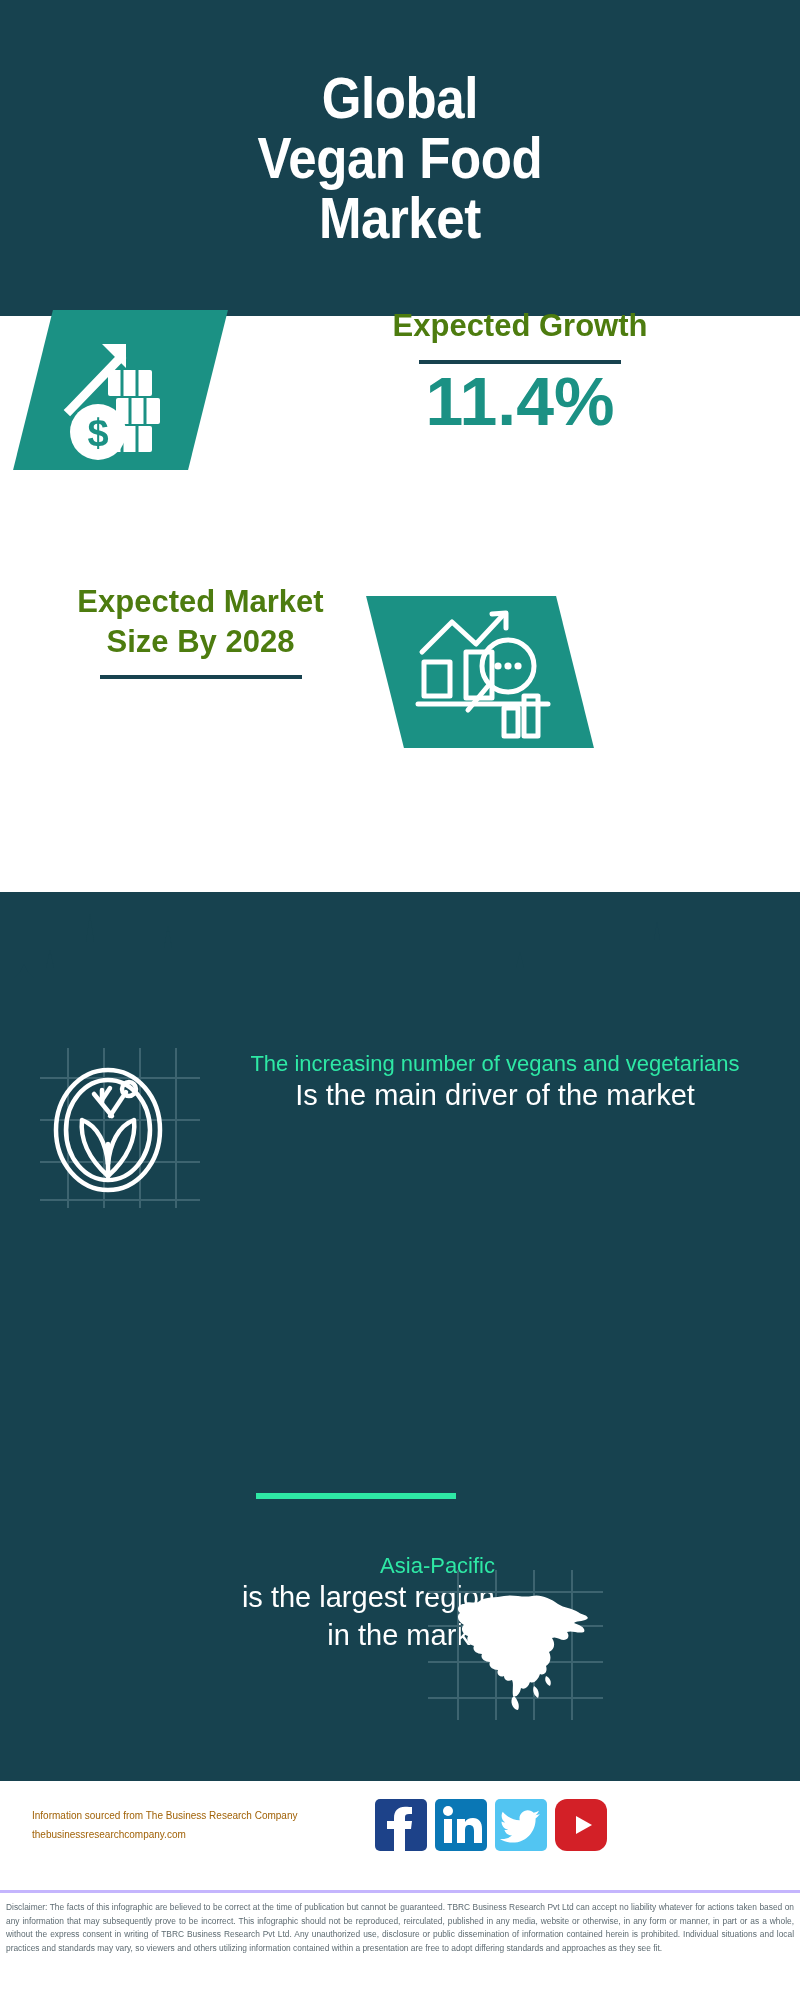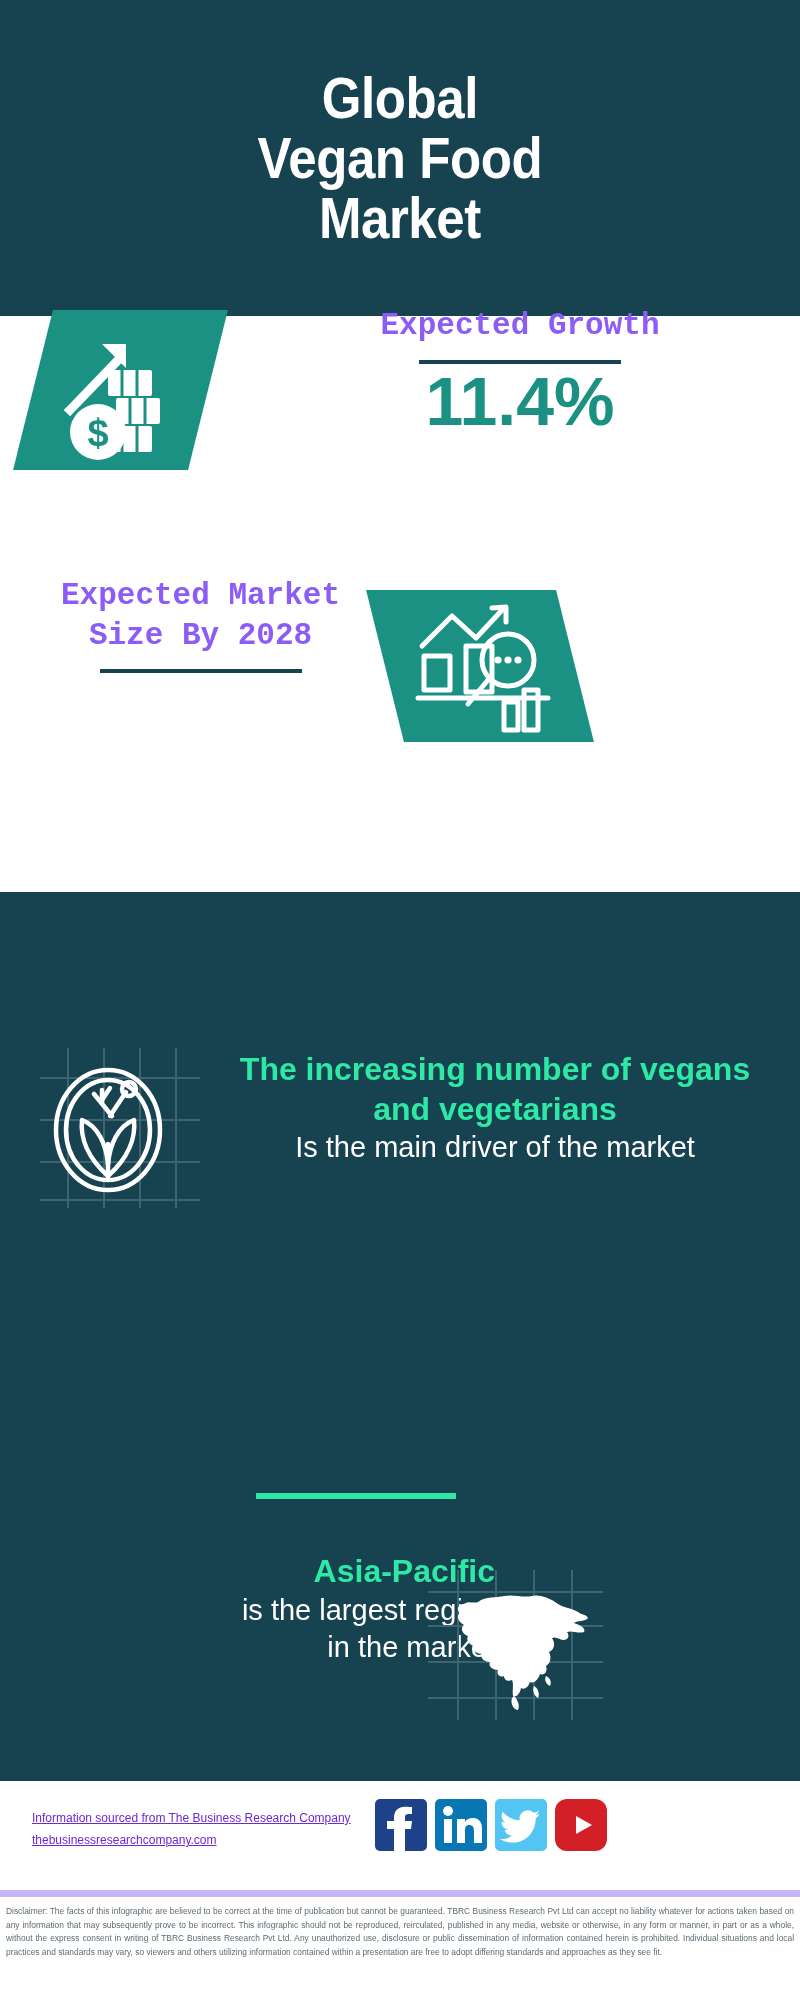--- a/index.html
+++ b/index.html
@@ -37,33 +37,33 @@
   .growth-block { position:absolute; left:0; top:0; width:800px; height:300px; }
   .para-left {
     position:absolute; left:33px; top:-6px; width:175px; height:160px;
     background:#1b9184;
     transform:skewX(-14deg);
   }
   .icon-money { position:absolute; left:48px; top:-6px; width:150px; height:160px; }
 
   .growth-text { position:absolute; left:270px; top:-10px; width:500px; }
   .kpi-label {
-    color:#8b5cf6; font-weight:bold; font-size:31px; line-height:1.28;
-    text-align:center; font-family:Liberation Mono, monospace;
+    color:#4d7c0f; font-weight:bold; font-size:31px; line-height:1.28;
+    text-align:center; font-family:Liberation Sans, sans-serif;
   }
   .rule-dark {
     height:4px; background:#17424f; width:202px; margin:14px auto 0;
   }
   .kpi-value {
     color:#1b9184; font-weight:bold; font-size:68px; line-height:1.05;
     text-align:center; margin-top:2px;
   }
 
   
-  .size-block { position:absolute; left:0; top:260px; width:800px; height:300px; }
+  .size-block { position:absolute; left:0; top:266px; width:800px; height:300px; }
   .para-right {
     position:absolute; left:385px; top:14px; width:190px; height:152px;
     background:#1b9184; transform:skewX(14deg);
   }
   .icon-chart { position:absolute; left:408px; top:18px; width:150px; height:145px; }
   .size-text { position:absolute; left:28px; top:0px; width:345px; }
 
   
   .dark-zone {
     position:absolute; left:0; top:892px; width:800px; height:886px;
@@ -74,21 +74,21 @@
     display:block;
   }
 
   
   .driver-row {
     position:absolute; left:0; top:148px; width:800px; height:240px;
   }
   .grid-icon-left { position:absolute; left:40px; top:8px; width:160px; height:160px; }
   .driver-text { position:absolute; left:215px; top:10px; width:560px; text-align:center; }
   .hl-green {
-    color:#2ee8a5; font-weight:bold; font-size:32px; line-height:1.24;
+    color:#2ee8a5; font-weight:normal; font-size:22px; line-height:1.24;
     font-family:"Liberation Sans Narrow","Liberation Sans",sans-serif;
   }
   .body-white {
     color:#ffffff; font-size:29px; line-height:1.3; font-weight:normal;
     font-family:Liberation Sans, sans-serif;
   }
 
   .green-rule {
     position:absolute; left:256px; top:601px; width:200px; height:6px;
     background:#2ee8a5;
@@ -99,35 +99,34 @@
   .region-text { position:absolute; left:35px; top:0px; width:460px; text-align:right; }
   .grid-icon-right { position:absolute; left:428px; top:18px; width:175px; height:150px; }
 
   
   .footer-bar {
     position:absolute; left:0; top:1778px; width:800px; height:112px;
     background:#ffffff; border-top:3px solid #17424f;
   }
   .footer-src {
     position:absolute; left:32px; top:26px; width:360px;
-    color:#6d28d9; font-size:12px; line-height:1.85;
+    color:#a16207; font-size:10px; line-height:1.85;
     font-family:"Liberation Sans Narrow","Liberation Sans",sans-serif;
-    text-decoration:underline;
   }
   .socials { position:absolute; left:375px; top:18px; display:flex; gap:8px; }
   .soc { width:52px; height:52px; border-radius:5px; position:relative; }
   .soc.fb { background:#1d4289; }
   .soc.li { background:#0a77b5; }
   .soc.tw { background:#52c5f2; }
   .soc.yt { background:#d32027; border-radius:12px; }
   .soc svg { position:absolute; left:0; top:0; }
 
   .disclaimer {
     position:absolute; left:0; top:1890px; width:800px; height:110px;
-    background:#ffffff; border-top:7px solid #c4b5fd;
+    background:#ffffff; border-top:3px solid #c4b5fd;
     padding:8px 6px 0 6px;
     color:#5d6b72; font-size:8.4px; line-height:1.62;
     font-family:"Liberation Sans Narrow","Liberation Sans",sans-serif;
     text-align:justify;
   }
 </style>
 </head>
 <body>
 
 <div class="page">

